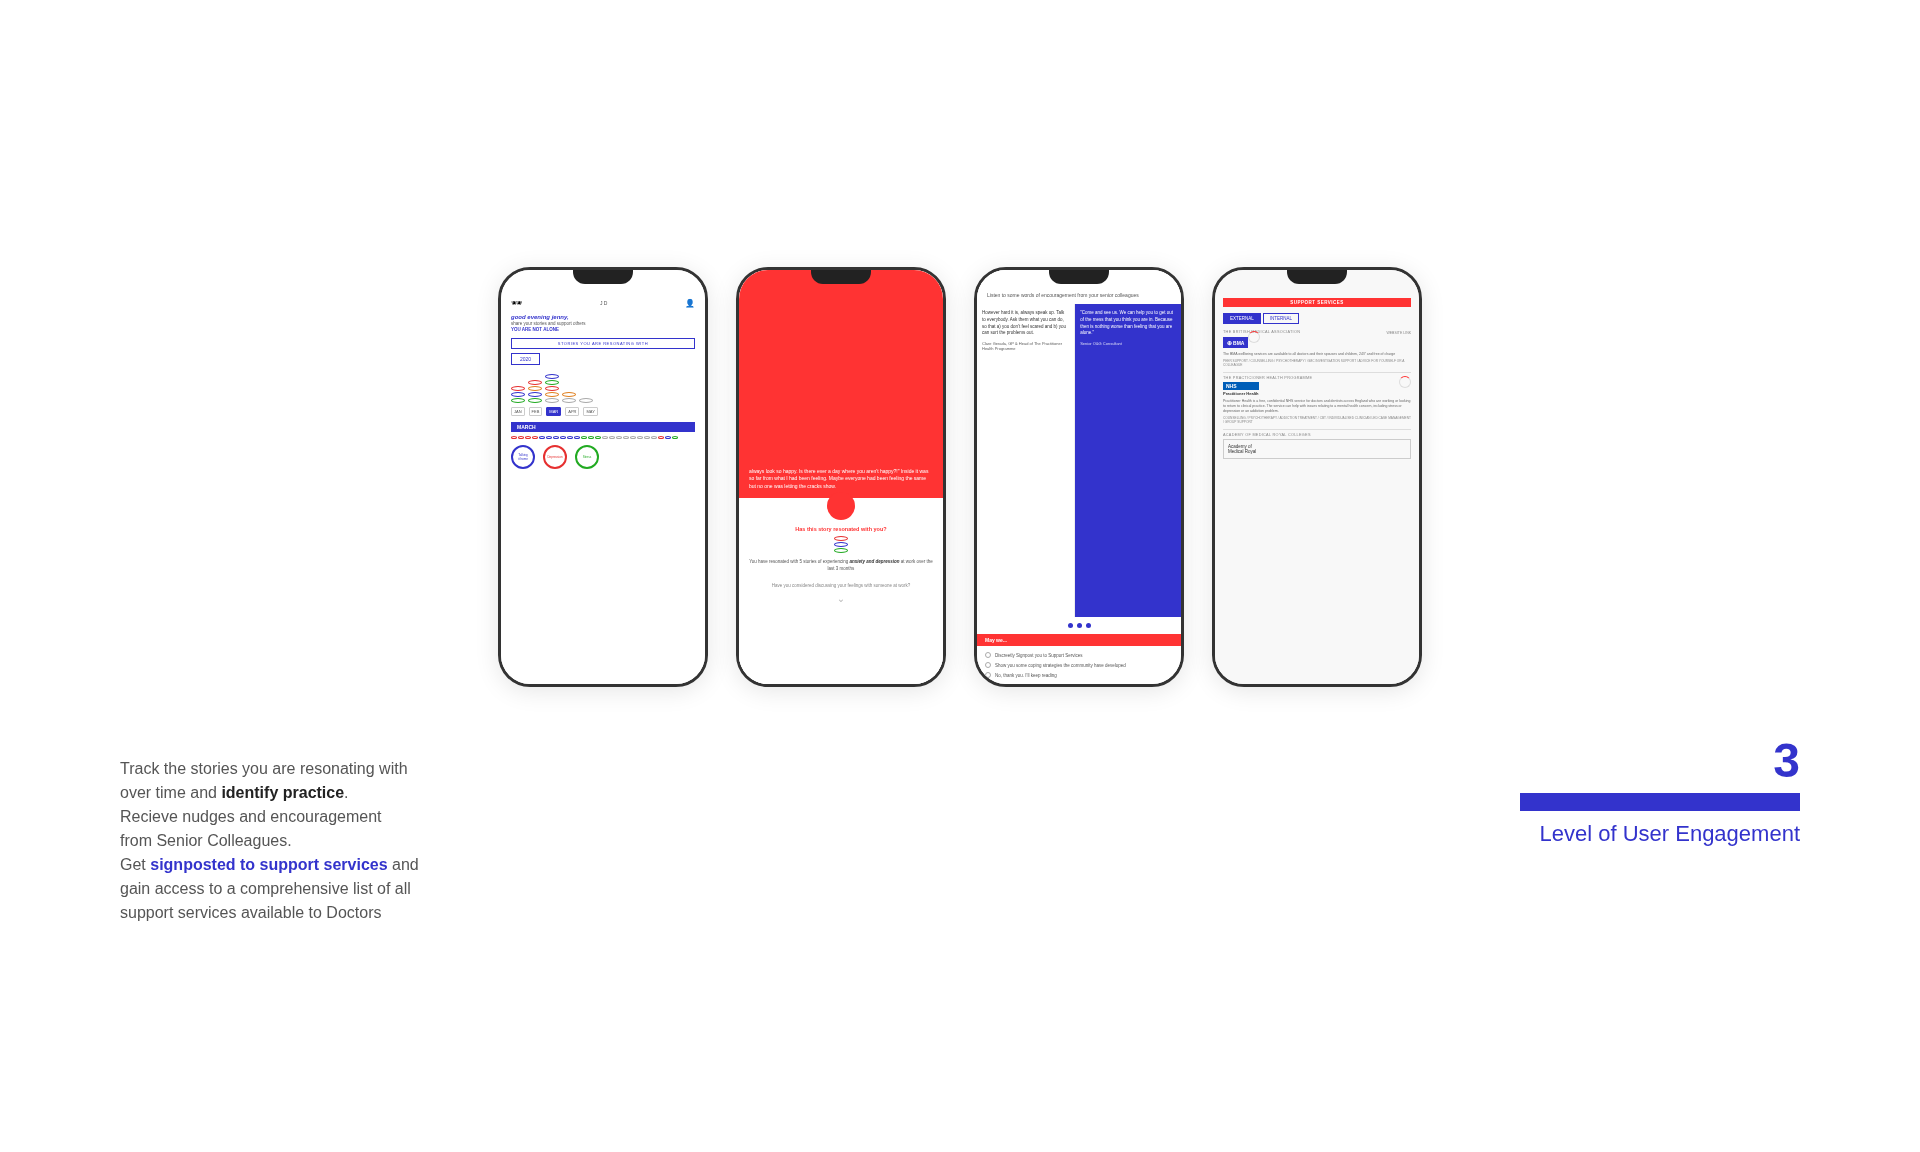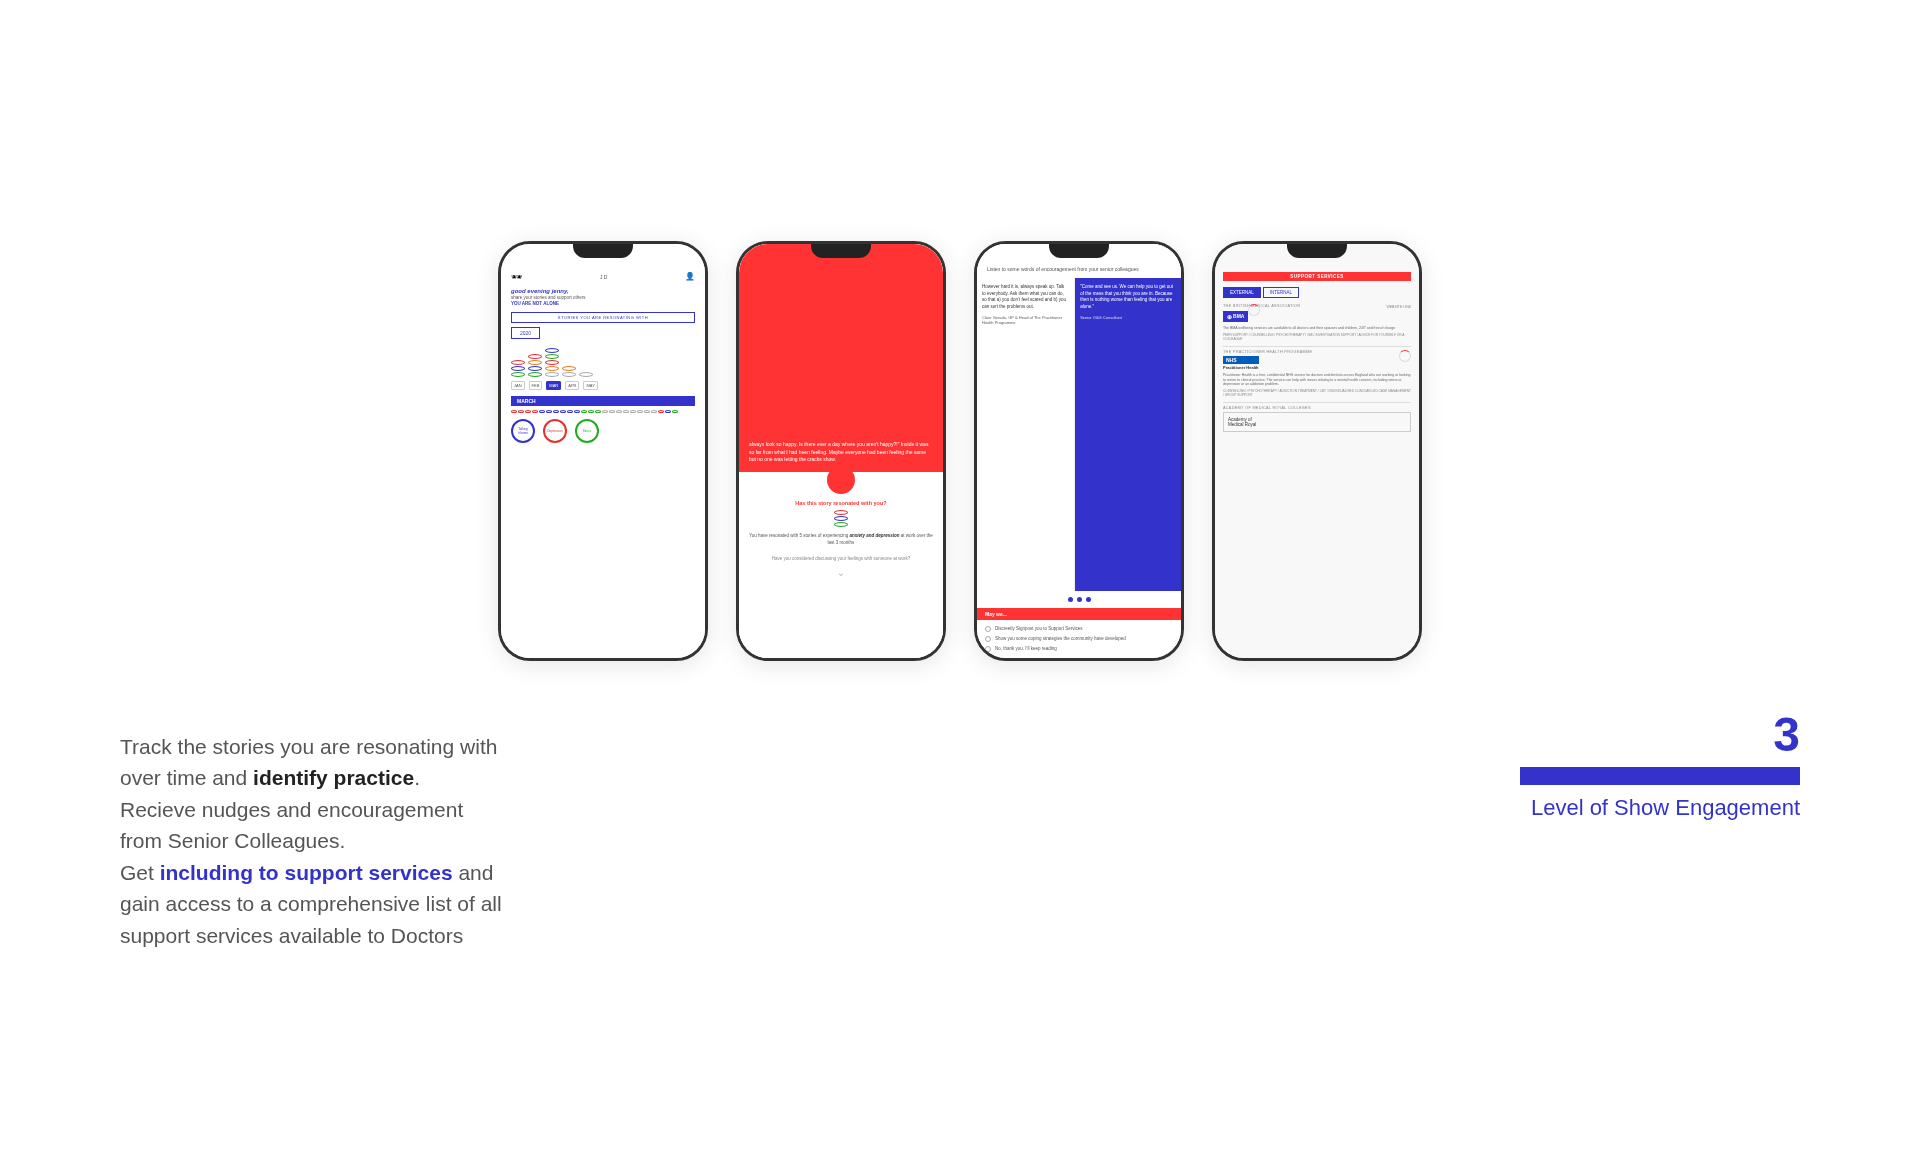--- a/index.html
+++ b/index.html
@@ -484,21 +484,21 @@
       align-items: flex-start;
       justify-content: space-between;
       margin-top: 10px;
     }
 
     .bottom-left {
       max-width: 500px;
     }
 
     .bottom-text {
-      font-size: 21px;
+      font-size: 16px;
       color: #555;
       line-height: 1.5;
       margin-top: 20px;
     }
 
     .bottom-text .bold {
       font-weight: 700;
       color: #222;
     }
 
@@ -754,25 +754,25 @@
 
   </div>
 
   <div class="bottom-section">
     <div class="bottom-left">
       <div class="bottom-text">
         <span>Track the stories you are resonating with<br>
         over time and <strong class="bold">identify practice</strong>.<br>
         Recieve nudges and encouragement<br>
         from Senior Colleagues.<br>
-        Get <strong class="blue-bold">including to support services</strong> and<br>
+        Get <strong class="blue-bold">signposted to support services</strong> and<br>
         gain access to a comprehensive list of all<br>
         support services available to Doctors</span>
       </div>
     </div>
     <div class="bottom-right">
       <div class="slide-number">3</div>
       <div class="slide-bar"></div>
-      <div class="slide-label">Level of Show Engagement</div>
+      <div class="slide-label">Level of User Engagement</div>
     </div>
   </div>
 
 </div>
 
 </body></html>

